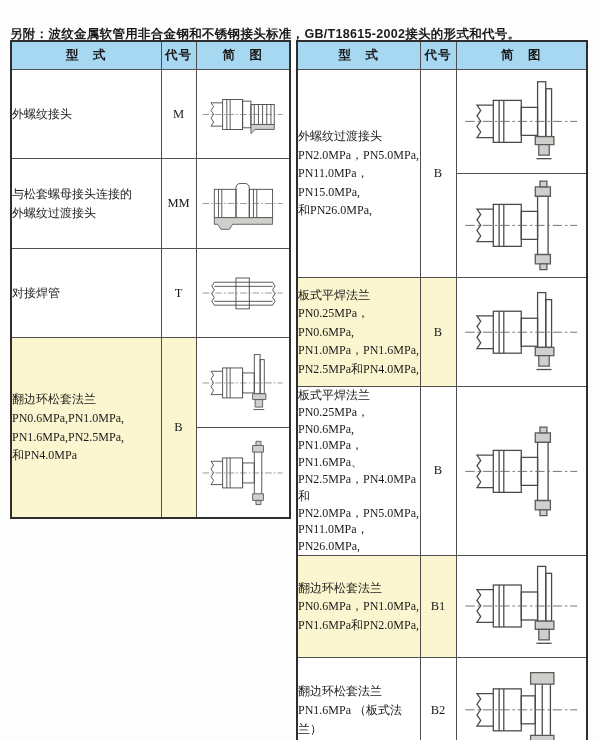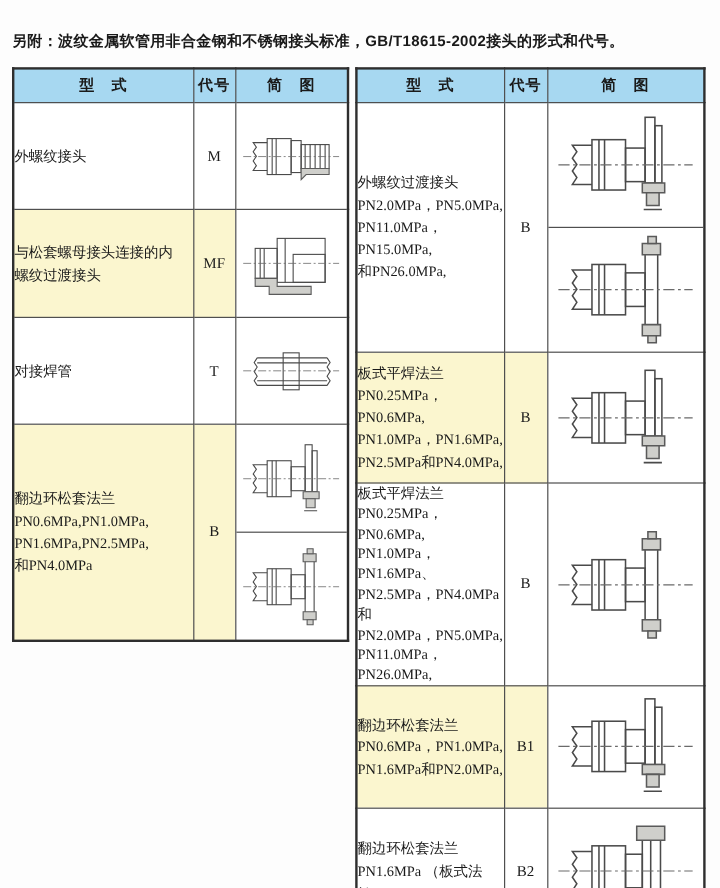--- a/index.html
+++ b/index.html
@@ -11,21 +11,21 @@
   .title{
     position:absolute;left:10px;top:12px;width:586px;
     font-size:12.5px;font-weight:bold;letter-spacing:.3px;margin-top:14px;
   }
   .tables{
     position:absolute;left:10px;top:40px;width:582px;
     display:flex;gap:5px;align-items:flex-start;
   }
   table.tbl{
     border-collapse:collapse;table-layout:fixed;
-    border:2px solid #2e2e2e;background:#fff;margin-top:16px;
+    border:2px solid #2e2e2e;background:#fff;
   }
   table.tbl th, table.tbl td{
     border:1px solid #4f4f4f;padding:0;vertical-align:middle;
   }
   th{
     background:#a7d8f1;height:27px;font-size:12.5px;font-weight:bold;
     letter-spacing:1px;text-align:center;
   }
   td.type{
     font-family:"Liberation Serif", serif;
@@ -88,35 +88,36 @@
                   <line x1="74" y1="27" x2="74" y2="51"></line>
                   <line x1="79" y1="27" x2="79" y2="51"></line>
                   <line x1="84" y1="27" x2="84" y2="51"></line>
                   <path d="M60 51 h28 v6 h-23 l-5 5 z" fill="#cfcfcb" stroke="#5a5a5a"></path>
                   <line x1="2" y1="39" x2="98" y2="39" stroke="#6a6a6a" stroke-width="0.8" stroke-dasharray="8 2.5 2 2.5"></line>
                 </g>
               </svg>
             </div>
           </td>
       </tr>
-      <tr class="hl" style="height:90px">
-        <td class="type">与松套螺母接头连接的内
-螺纹过渡接头</td>
-        <td class="code">MF</td>
+      <tr style="height:90px">
+        <td class="type">与松套螺母接头连接的
+外螺纹过渡接头</td>
+        <td class="code">MM</td>
         <td class="diag">
             <div class="diag-box" style="height:88px">
               <svg viewBox="0 0 100 78" preserveAspectRatio="xMidYMid meet">
                 <g fill="none" stroke="#4a4a4a" stroke-width="1.1">
-                  <rect x="14" y="24" width="22" height="30"></rect>
-                  <line x1="19" y1="24" x2="19" y2="54"></line>
-                  <line x1="23" y1="24" x2="23" y2="54"></line>
-                  <rect x="36" y="14" width="48" height="44"></rect>
-                  <line x1="44" y1="14" x2="44" y2="58"></line>
-                  <rect x="52" y="30" width="32" height="28"></rect>
-                  <path d="M14 54 h22 v8 h34 v8 h-42 v-8 h-14 z" fill="#cfcfcb" stroke="#5a5a5a"></path>
+                  <rect x="16" y="22" width="26" height="34"></rect>
+                  <line x1="21" y1="22" x2="21" y2="56"></line>
+                  <line x1="25" y1="22" x2="25" y2="56"></line>
+                  <rect x="42" y="15" width="16" height="48" rx="5"></rect>
+                  <rect x="58" y="22" width="28" height="34"></rect>
+                  <line x1="63" y1="22" x2="63" y2="56"></line>
+                  <line x1="67" y1="22" x2="67" y2="56"></line>
+                  <path d="M16 56 h70 v8 h-48 l-4 6 h-10 l-4 -6 h-4 z" fill="#cfcfcb" stroke="#5a5a5a"></path>
                   <line x1="2" y1="39" x2="98" y2="39" stroke="#6a6a6a" stroke-width="0.8" stroke-dasharray="8 2.5 2 2.5"></line>
                 </g>
               </svg>
             </div>
           </td>
       </tr>
       <tr style="height:89px">
         <td class="type">对接焊管</td>
         <td class="code">T</td>
         <td class="diag">

